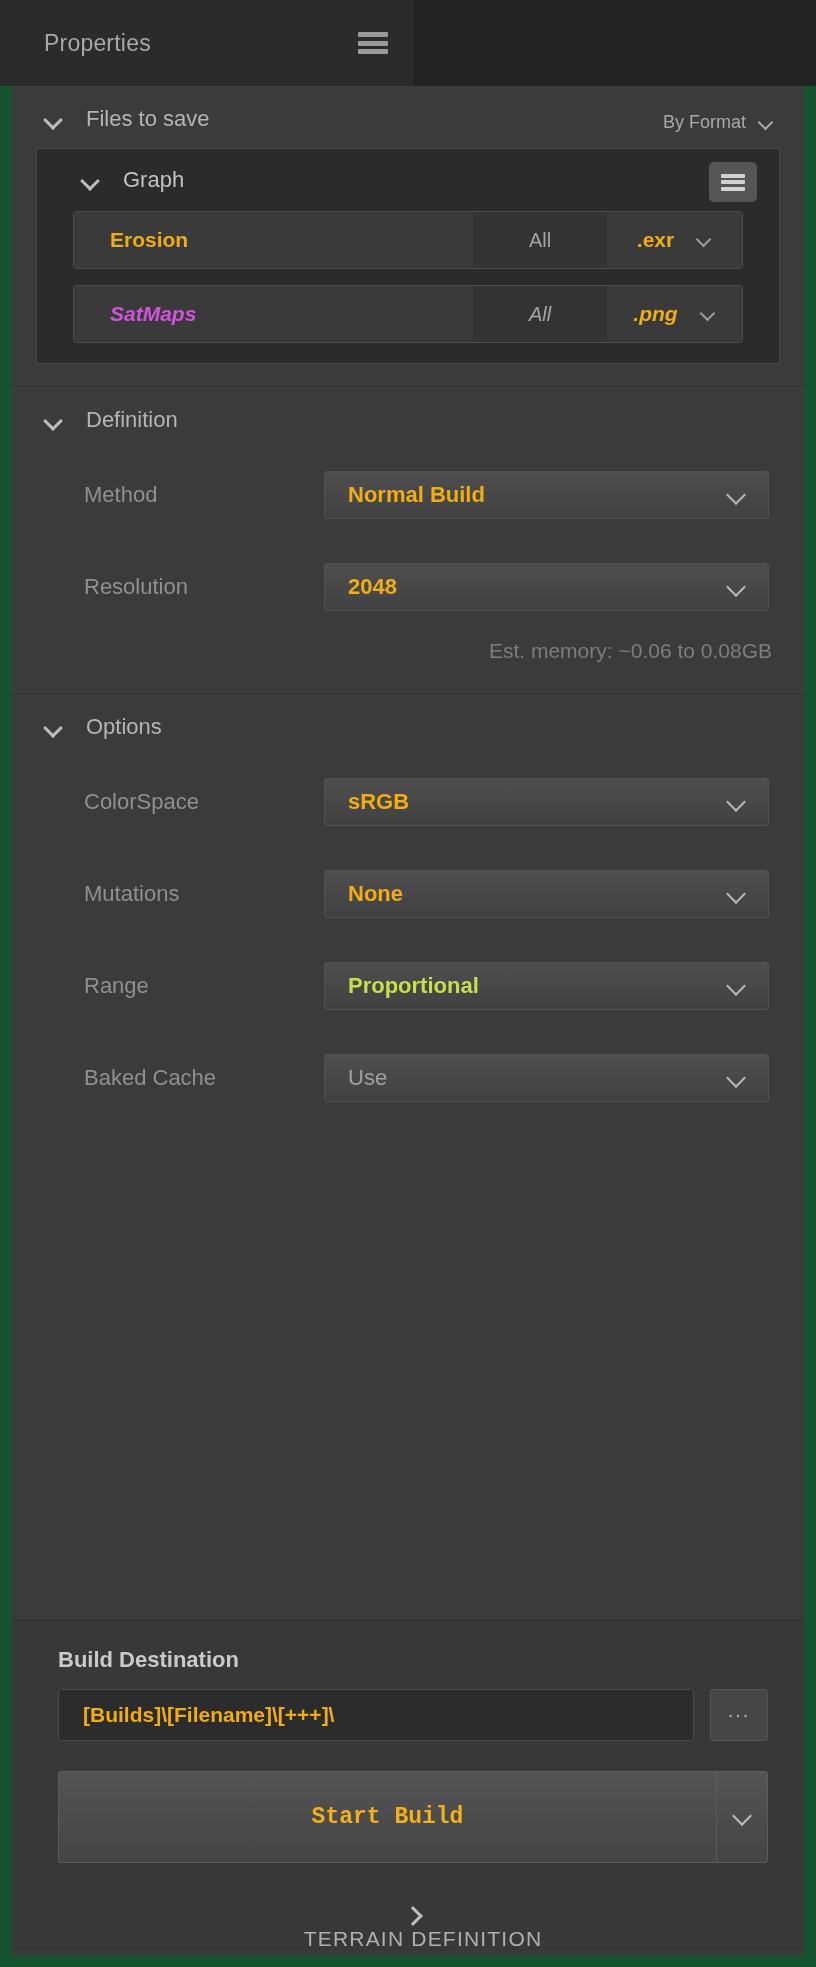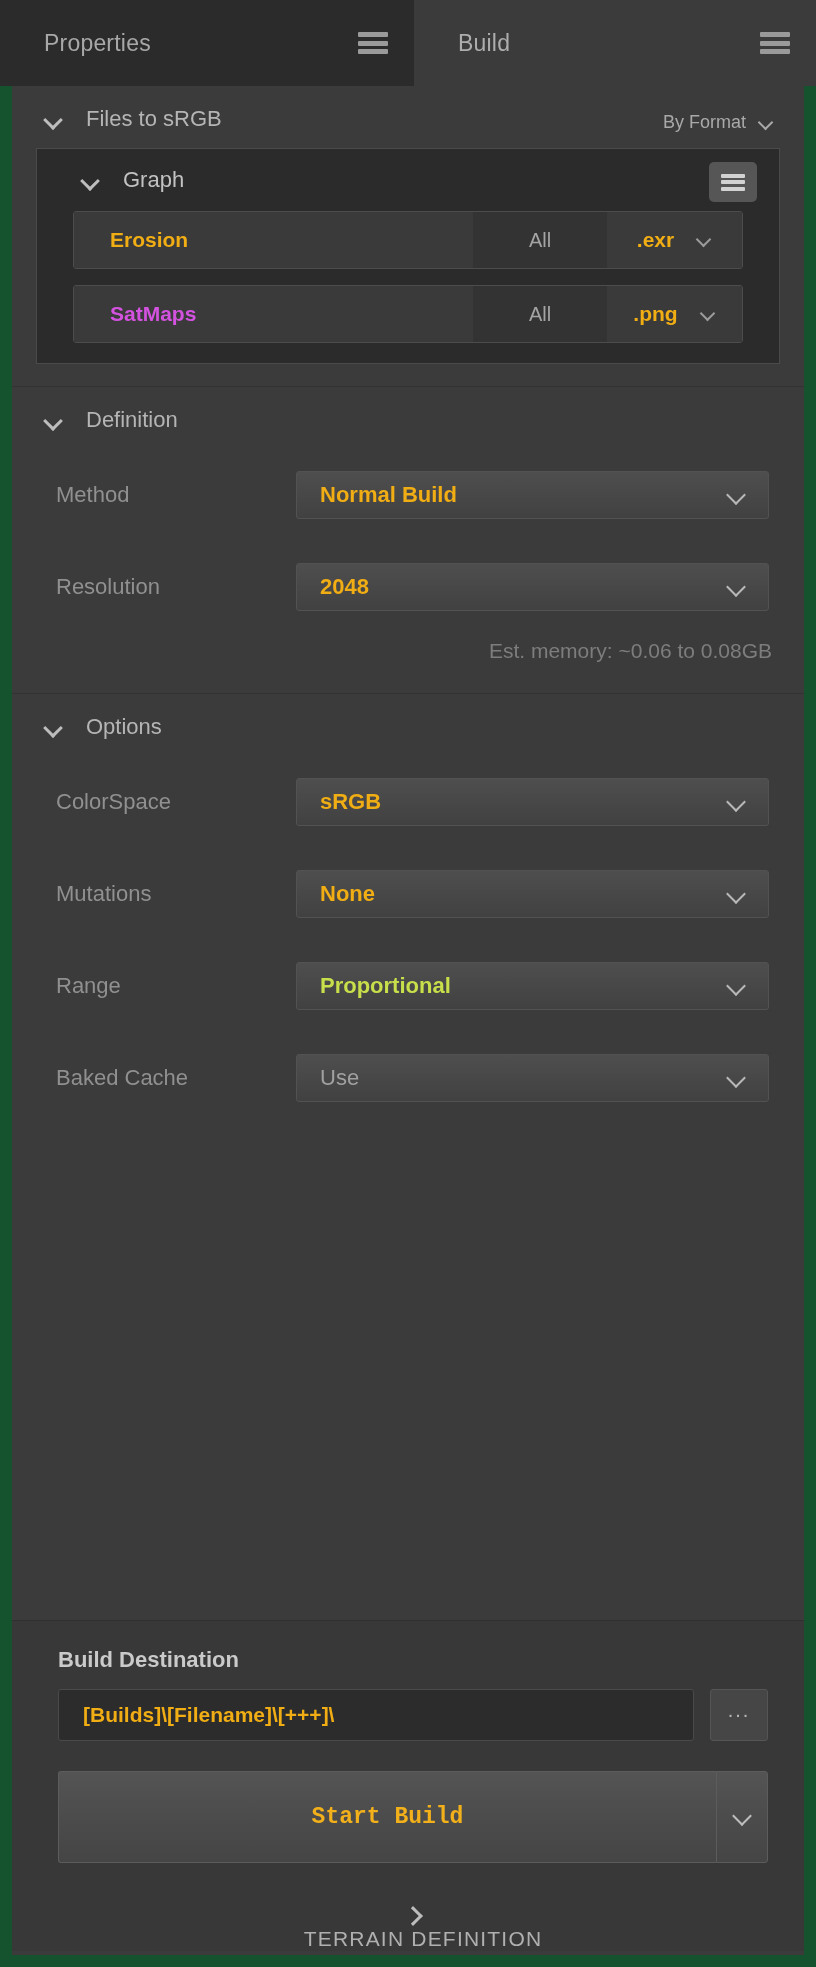--- a/index.html
+++ b/index.html
@@ -169,21 +169,21 @@
   
   .file-row {
     display: flex;
     height: 58px;
     margin: 0 36px 16px 36px;
     border: 1px solid #4c4c4c;
     border-radius: 3px;
     overflow: hidden;
     cursor: pointer;
   }
-  .file-row:last-child { margin-bottom: 0; }
+  .file-row:last-child { margin-bottom: 0; font-style: italic; }
   .fr-name {
     flex: 1 1 auto;
     background: #3a3a3a;
     display: flex;
     align-items: center;
     padding-left: 36px;
     font-size: 21px;
     font-weight: bold;
   }
   .fr-all {
@@ -206,21 +206,21 @@
     font-weight: bold;
     color: #f0ad14;
   }
   .fr-fmt .mini-chev::before { border-color: #9c9c9c; }
 
   
   .field-row {
     display: flex;
     align-items: center;
     height: 92px;
-    padding-left: 44px;
+    padding-left: 72px;
   }
   .field-label {
     width: 240px;
     font-size: 22px;
     color: #909090;
     flex: 0 0 auto;
   }
   .combo {
     position: relative;
     flex: 1 1 auto;
@@ -379,38 +379,30 @@
 
     <div class="tab inactive">
       <span class="tab-label">Properties</span>
       <span class="hamburger">
           <i></i>
           <i></i>
           <i></i>
         </span>
     </div>
 
-    <div class="tab active">
-      <span class="tab-label">Build</span>
-      <span class="hamburger">
-          <i></i>
-          <i></i>
-          <i></i>
-        </span>
-    </div>
 
   </div>
 
   <div class="panel">
 
     <div class="section">
 
       <div class="sec-head">
         <span class="chev"></span>
-        <span class="sec-title">Files to sRGB</span>
+        <span class="sec-title">Files to save</span>
 
         <div class="byformat">
           <span class="byformat-label">By Format</span>
           <span class="mini-chev"></span>
         </div>
       </div>
 
       <div class="graph-box">
 
         <div class="graph-head">

